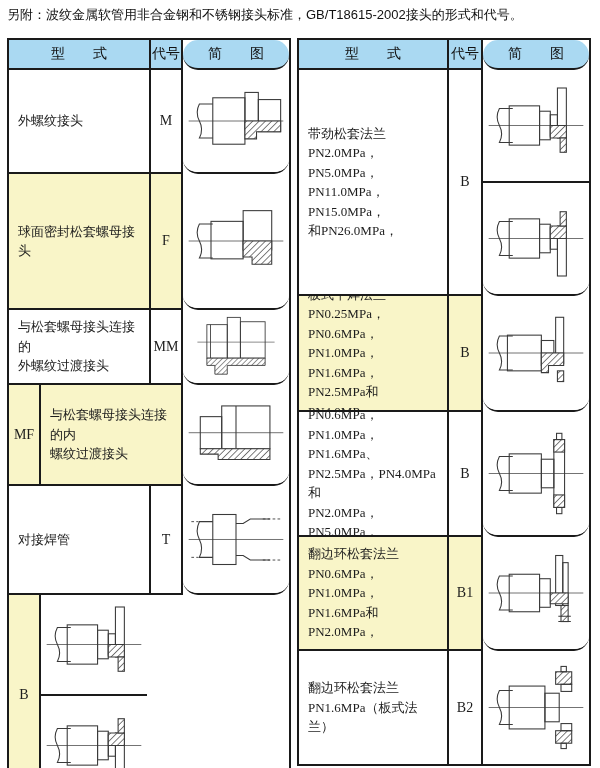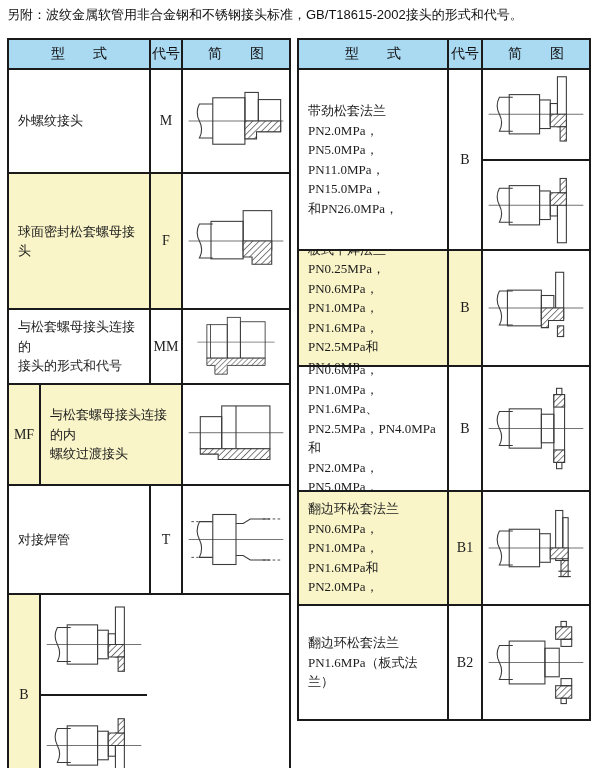--- a/index.html
+++ b/index.html
@@ -16,21 +16,21 @@
   }
   .tables{position:absolute;left:7px;top:38px;display:flex;gap:6px;align-items:flex-start;}
   .tbl{border:2px solid var(--bd,#1a1a1a);background:#fff;}
   .row{display:flex;}
   .cell{
     box-sizing:border-box;
     border-right:2px solid var(--bd,#1a1a1a);
     border-bottom:2px solid var(--bd,#1a1a1a);
     overflow:hidden;background:#fff;
   }
-  .cell:last-child{border-right:none;}
+  .cell:last-child{border-right:none;border-radius:15px;}
   .row.last > .cell{border-bottom:none;}
   
   .tbl-left  .w-type{width:142px;flex:none;}
   .tbl-left  .w-code{width:32px;flex:none;}
   .tbl-left  .w-diag{width:106px;flex:none;}
   .tbl-right .w-type{width:150px;flex:none;}
   .tbl-right .w-code{width:34px;flex:none;}
   .tbl-right .w-diag{width:106px;flex:none;}
   
   .hc{
@@ -114,21 +114,21 @@
                   <rect x="64" y="12" width="32" height="44"></rect>
                   <path d="M64,46 h32 v26 h-22 v-8 h-10 z" fill="url(#hatchp)"></path>
                 </g>
               </svg>
             </div>
         </div>
       </div>
 
       <div class="row" style="height:75px">
         <div class="cell type w-type">与松套螺母接头连接的
-接头的形式和代号</div>
+外螺纹过渡接头</div>
         <div class="cell code w-code">MM</div>
         <div class="cell diag-cell w-diag">
           <div class="diag">
               <svg viewBox="0 0 112 92" width="100%" height="100%" preserveAspectRatio="xMidYMid meet">
                 <g stroke="#3a3a3a" fill="none" stroke-width="1.2" stroke-linejoin="miter">
                   <line x1="3" y1="40" x2="109" y2="40" stroke-width="0.8"></line>
                   <rect x="16" y="16" width="28" height="46"></rect>
                   <line x1="21" y1="16" x2="21" y2="62"></line>
                   <rect x="44" y="6" width="18" height="56"></rect>
                   <rect x="62" y="12" width="34" height="50"></rect>
@@ -219,21 +219,21 @@
       </div>
     </div>
 
     <div class="tbl tbl-right">
       <div class="row hdr" style="height:30px">
         <div class="cell hc w-type">型　　式</div>
         <div class="cell hc w-code">代号</div>
         <div class="cell hc w-diag">简　　图</div>
       </div>
 
-      <div class="row" style="height:181px">
+      <div class="row" style="height:226px">
         <div class="cell type w-type">带劲松套法兰
 PN2.0MPa，PN5.0MPa，
 PN11.0MPa，PN15.0MPa，
 和PN26.0MPa，</div>
         <div class="cell code w-code">B</div>
         <div class="cell diag-cell w-diag split">
           <div class="subdiag">
               <div class="diag">
                 <svg viewBox="0 0 112 92" width="100%" height="100%" preserveAspectRatio="xMidYMid meet">
                   <g stroke="#3a3a3a" fill="none" stroke-width="1.2" stroke-linejoin="miter">

